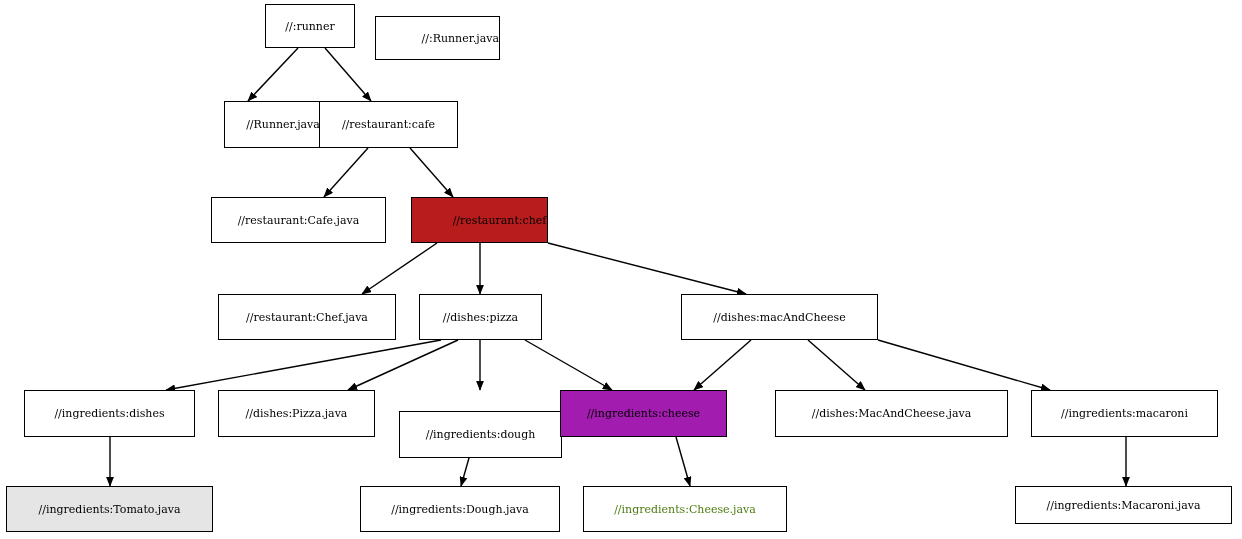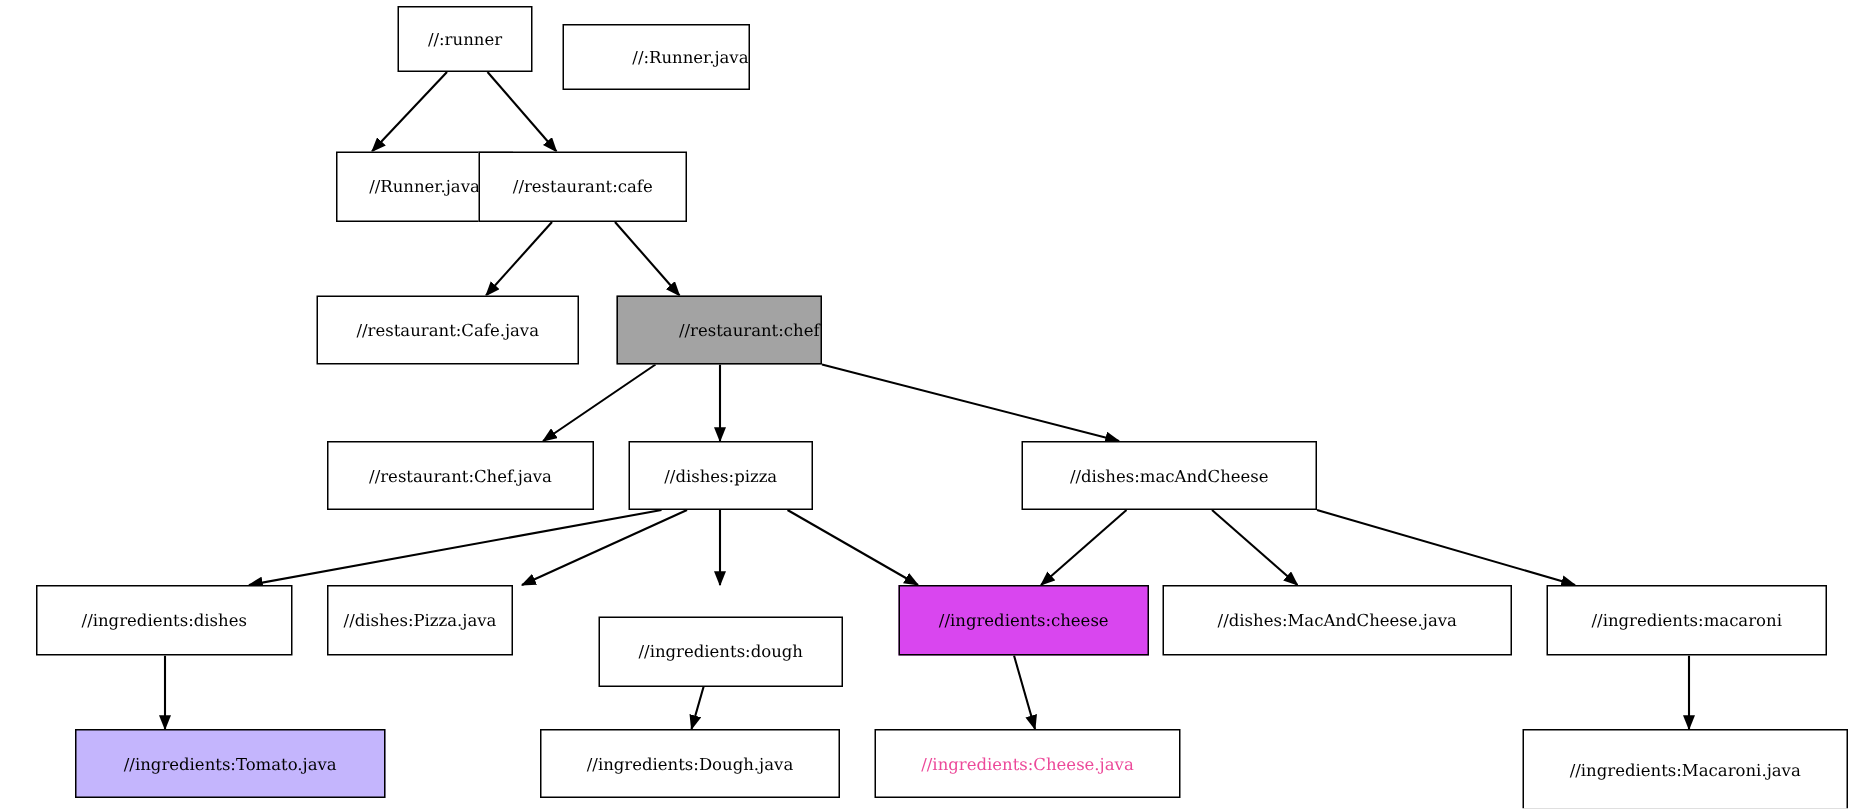--- a/index.html
+++ b/index.html
@@ -83,56 +83,56 @@
       </div>
       <div class="graph-node" style="left: 176px; top: 101px; width: 118px; height: 47px; border-color: rgb(0, 0, 0); background: rgb(255, 255, 255); margin-left: 48px;">
         <span class="node-label" style="color: rgb(0, 0, 0);">//Runner.java</span>
       </div>
       <div class="graph-node" style="left: 319px; top: 101px; width: 139px; height: 47px; border-color: rgb(0, 0, 0); background: rgb(255, 255, 255);">
         <span class="node-label" style="color: rgb(0, 0, 0);">//restaurant:cafe</span>
       </div>
       <div class="graph-node" style="left: 211px; top: 197px; width: 175px; height: 46px; border-color: rgb(0, 0, 0); background: rgb(255, 255, 255);">
         <span class="node-label" style="color: rgb(0, 0, 0);">//restaurant:Cafe.java</span>
       </div>
-      <div class="graph-node" style="left: 411px; top: 197px; width: 137px; height: 46px; border-color: rgb(0, 0, 0); background: #a3a3a3; padding-left: 40px;">
+      <div class="graph-node" style="left: 411px; top: 197px; width: 137px; height: 46px; border-color: rgb(0, 0, 0); background: #b91c1c; padding-left: 40px;">
         <span class="node-label" style="color: rgb(0, 0, 0);">//restaurant:chef</span>
       </div>
       <div class="graph-node" style="left: 218px; top: 294px; width: 178px; height: 46px; border-color: rgb(0, 0, 0); background: rgb(255, 255, 255);">
         <span class="node-label" style="color: rgb(0, 0, 0);">//restaurant:Chef.java</span>
       </div>
       <div class="graph-node" style="left: 419px; top: 294px; width: 123px; height: 46px; border-color: rgb(0, 0, 0); background: rgb(255, 255, 255);">
         <span class="node-label" style="color: rgb(0, 0, 0);">//dishes:pizza</span>
       </div>
       <div class="graph-node" style="left: 681px; top: 294px; width: 197px; height: 46px; border-color: rgb(0, 0, 0); background: rgb(255, 255, 255);">
         <span class="node-label" style="color: rgb(0, 0, 0);">//dishes:macAndCheese</span>
       </div>
       <div class="graph-node" style="left: 24px; top: 390px; width: 171px; height: 47px; border-color: rgb(0, 0, 0); background: rgb(255, 255, 255);">
         <span class="node-label" style="color: rgb(0, 0, 0);">//ingredients:dishes</span>
       </div>
-      <div class="graph-node" style="left: 218px; top: 390px; width: 124px; height: 47px; border-color: rgb(0, 0, 0); background: rgb(255, 255, 255);">
+      <div class="graph-node" style="left: 218px; top: 390px; width: 157px; height: 47px; border-color: rgb(0, 0, 0); background: rgb(255, 255, 255);">
         <span class="node-label" style="color: rgb(0, 0, 0);">//dishes:Pizza.java</span>
       </div>
       <div class="graph-node" style="left: 399px; top: 390px; width: 163px; height: 47px; border-color: rgb(0, 0, 0); background: rgb(255, 255, 255); margin-top: 21px;">
         <span class="node-label" style="color: rgb(0, 0, 0);">//ingredients:dough</span>
       </div>
-      <div class="graph-node" style="left: 599px; top: 390px; width: 167px; height: 47px; border-color: rgb(0, 0, 0); background: #d946ef;">
+      <div class="graph-node" style="left: 560px; top: 390px; width: 167px; height: 47px; border-color: rgb(0, 0, 0); background: #a21caf;">
         <span class="node-label" style="color: rgb(0, 0, 0);">//ingredients:cheese</span>
       </div>
       <div class="graph-node" style="left: 775px; top: 390px; width: 233px; height: 47px; border-color: rgb(0, 0, 0); background: rgb(255, 255, 255);">
         <span class="node-label" style="color: rgb(0, 0, 0);">//dishes:MacAndCheese.java</span>
       </div>
       <div class="graph-node" style="left: 1031px; top: 390px; width: 187px; height: 47px; border-color: rgb(0, 0, 0); background: rgb(255, 255, 255);">
         <span class="node-label" style="color: rgb(0, 0, 0);">//ingredients:macaroni</span>
       </div>
-      <div class="graph-node" style="left: 6px; top: 486px; width: 207px; height: 46px; border-color: rgb(0, 0, 0); background: #c4b5fd; margin-left: 44px;">
+      <div class="graph-node" style="left: 6px; top: 486px; width: 207px; height: 46px; border-color: rgb(0, 0, 0); background: #e5e5e5;">
         <span class="node-label" style="color: rgb(0, 0, 0);">//ingredients:Tomato.java</span>
       </div>
       <div class="graph-node" style="left: 360px; top: 486px; width: 200px; height: 46px; border-color: rgb(0, 0, 0); background: rgb(255, 255, 255);">
         <span class="node-label" style="color: rgb(0, 0, 0);">//ingredients:Dough.java</span>
       </div>
       <div class="graph-node" style="left: 583px; top: 486px; width: 204px; height: 46px; border-color: rgb(0, 0, 0); background: rgb(255, 255, 255);">
-        <span class="node-label" style="color: #ec4899;">//ingredients:Cheese.java</span>
+        <span class="node-label" style="color: #4d7c0f;">//ingredients:Cheese.java</span>
       </div>
-      <div class="graph-node" style="left: 1015px; top: 486px; width: 217px; height: 54px; border-color: rgb(0, 0, 0); background: rgb(255, 255, 255);">
+      <div class="graph-node" style="left: 1015px; top: 486px; width: 217px; height: 38px; border-color: rgb(0, 0, 0); background: rgb(255, 255, 255);">
         <span class="node-label" style="color: rgb(0, 0, 0);">//ingredients:Macaroni.java</span>
       </div>
     </div>
 </div>
 
 </body></html>

